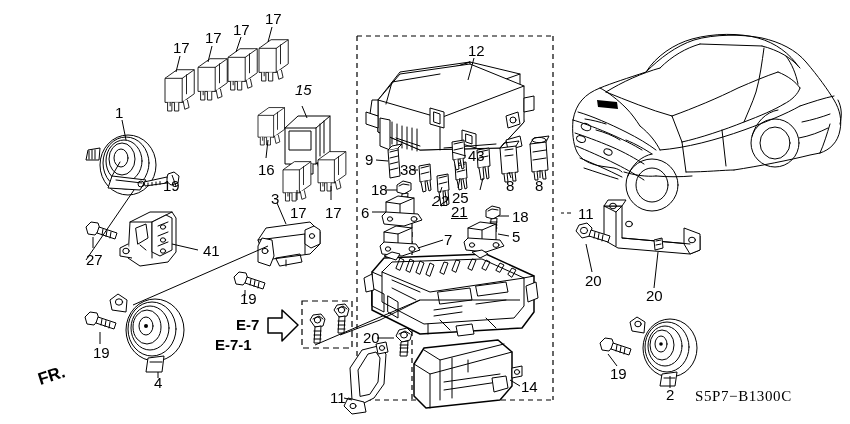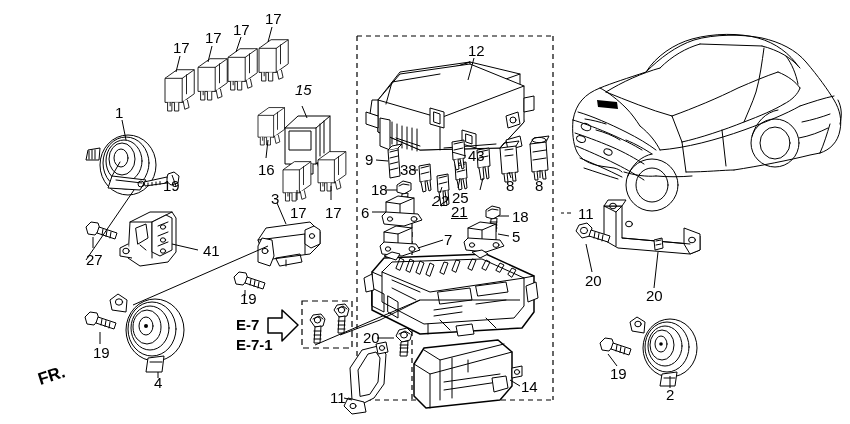--- a/index.html
+++ b/index.html
@@ -627,18 +627,19 @@
   <div class="callout" style="left:578px;top:206px;">11</div>
   <div class="callout" style="left:585px;top:273px;">20</div>
   <div class="callout" style="left:646px;top:288px;">20</div>
   <div class="callout" style="left:610px;top:366px;">19</div>
   <div class="callout" style="left:666px;top:387px;">2</div>
   <div class="callout" style="left:363px;top:330px;">20</div>
   <div class="callout" style="left:330px;top:390px;text-align:right;">11</div>
   <div class="callout" style="left:521px;top:379px;">14</div>
 
   <div class="sect-label" style="left:236px;top:316px;">E-7</div>
-  <div class="sect-label" style="left:236px;top:336px;">E-7-1</div>
+  <div class="sect-label" style="left:215px;top:336px;">E-7-1</div>
 
   <div class="fr-label" style="left:38px;top:366px;">FR.</div>
 
+  <div class="partno" style="left:695px;top:388px;">S5P7−B1300C</div>
 
 </div>
 
 </body></html>

